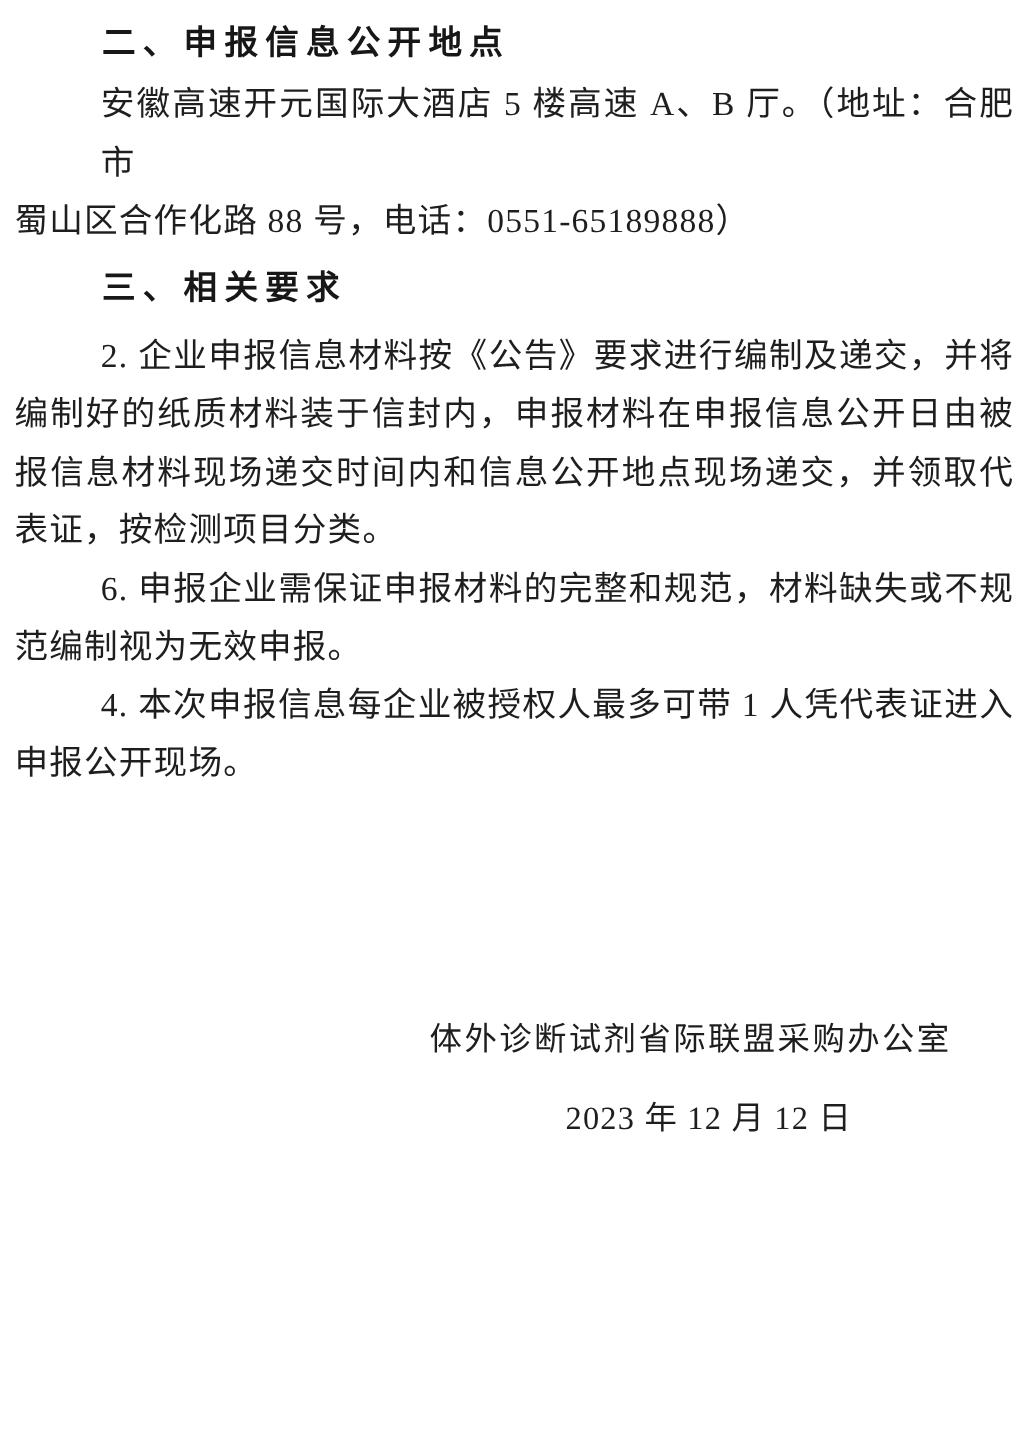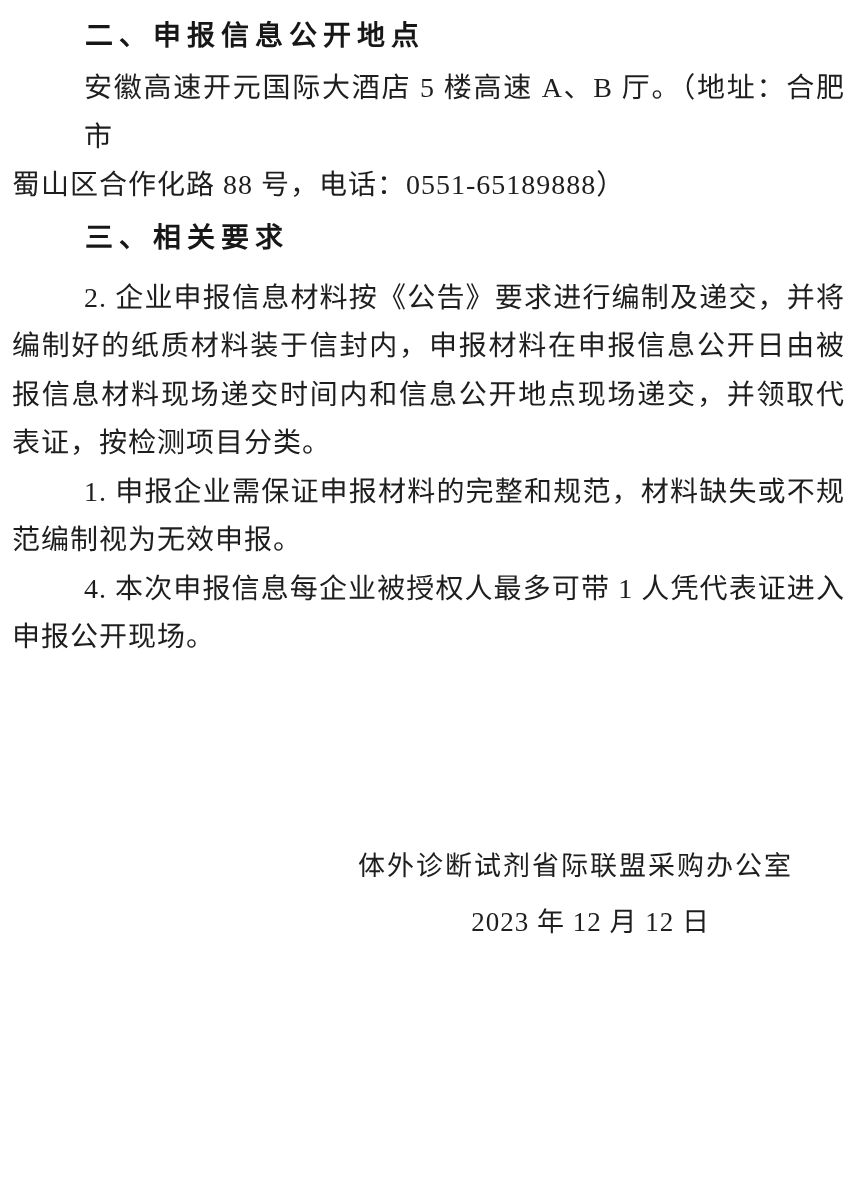--- a/index.html
+++ b/index.html
@@ -22,21 +22,21 @@
   .heading {
     font-family: "Liberation Sans", "DejaVu Sans", sans-serif;
     font-weight: 700;
     font-size: 28px;
     line-height: 44px;
     padding-left: 73px;
     letter-spacing: 6px;
     color: #171717;
   }
   .heading.h2 { margin-bottom: 6px; }
-  .heading.h3 { margin-top: 8px; margin-bottom: 12px; font-family: Liberation Mono, monospace; }
+  .heading.h3 { margin-top: 8px; margin-bottom: 12px; }
   .para { margin: 0; }
   .line {
     font-size: 28px;
     line-height: 48.5px;
     letter-spacing: 1px;
     color: #1e1e1e;
   }
   .line.first { padding-left: 72px; }
   .line.just {
     text-align: justify;
@@ -49,21 +49,21 @@
   .signature {
     margin-top: 183px;
     font-size: 27px;
     line-height: 42px;
     letter-spacing: 2px;
     text-align: right;
     padding-right: 52px;
     color: #1e1e1e;
   }
   .date {
-    margin-top: 17px;
+    margin-top: 27px;
     font-size: 27px;
     line-height: 36px;
     letter-spacing: 1px;
     text-align: right;
     padding-right: 135px;
     color: #1e1e1e;
   }
 </style>
 </head>
 <body>
@@ -81,21 +81,21 @@
 
 
   <div class="para" id="req-2">
       <div class="line first just">2. 企业申报信息材料按《公告》要求进行编制及递交，并将</div>
       <div class="line just">编制好的纸质材料装于信封内，申报材料在申报信息公开日由被</div>
       <div class="line just">报信息材料现场递交时间内和信息公开地点现场递交，并领取代</div>
       <div class="line">表证，按检测项目分类。</div>
     </div>
 
   <div class="para" id="req-3">
-      <div class="line first just">1. 申报企业需保证申报材料的完整和规范，材料缺失或不规</div>
+      <div class="line first just">6. 申报企业需保证申报材料的完整和规范，材料缺失或不规</div>
       <div class="line">范编制视为无效申报。</div>
     </div>
 
   <div class="para" id="req-4">
       <div class="line first just">4. 本次申报信息每企业被授权人最多可带 1 人凭代表证进入</div>
       <div class="line">申报公开现场。</div>
     </div>
 
   <div class="signature">体外诊断试剂省际联盟采购办公室</div>
 

